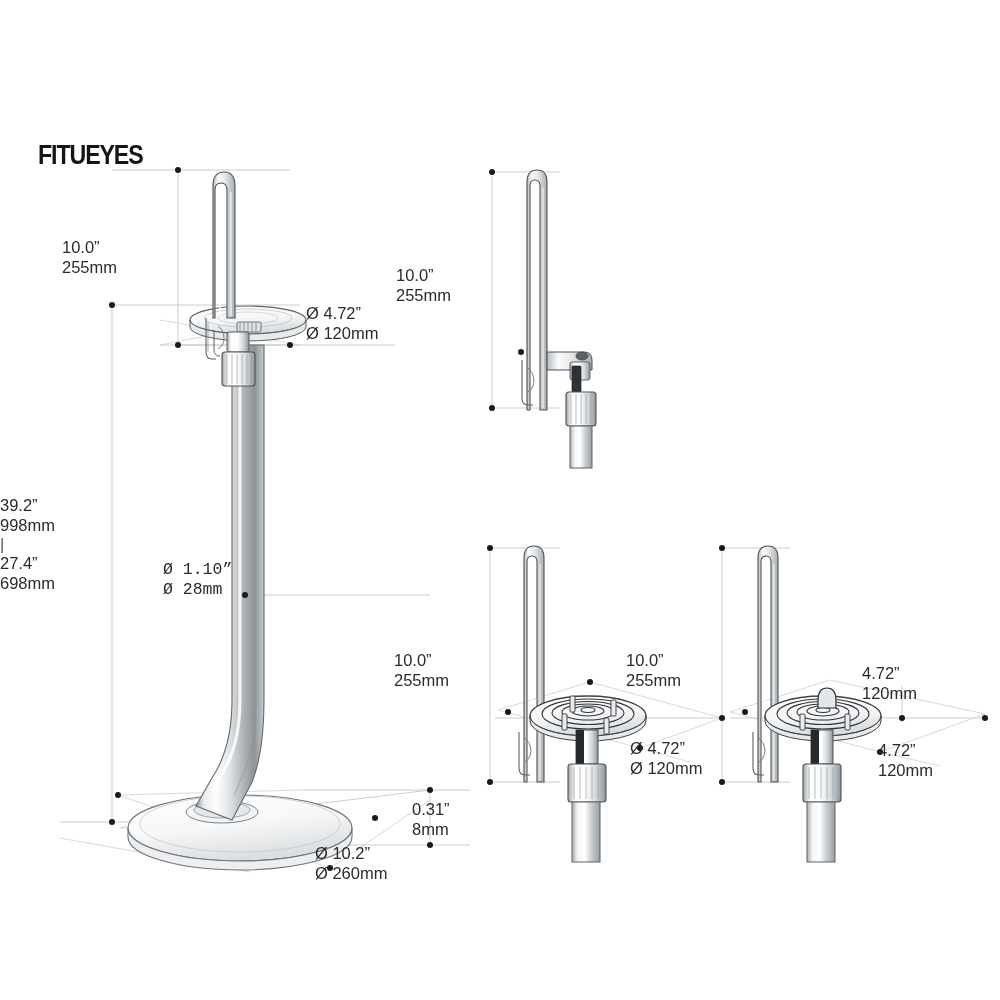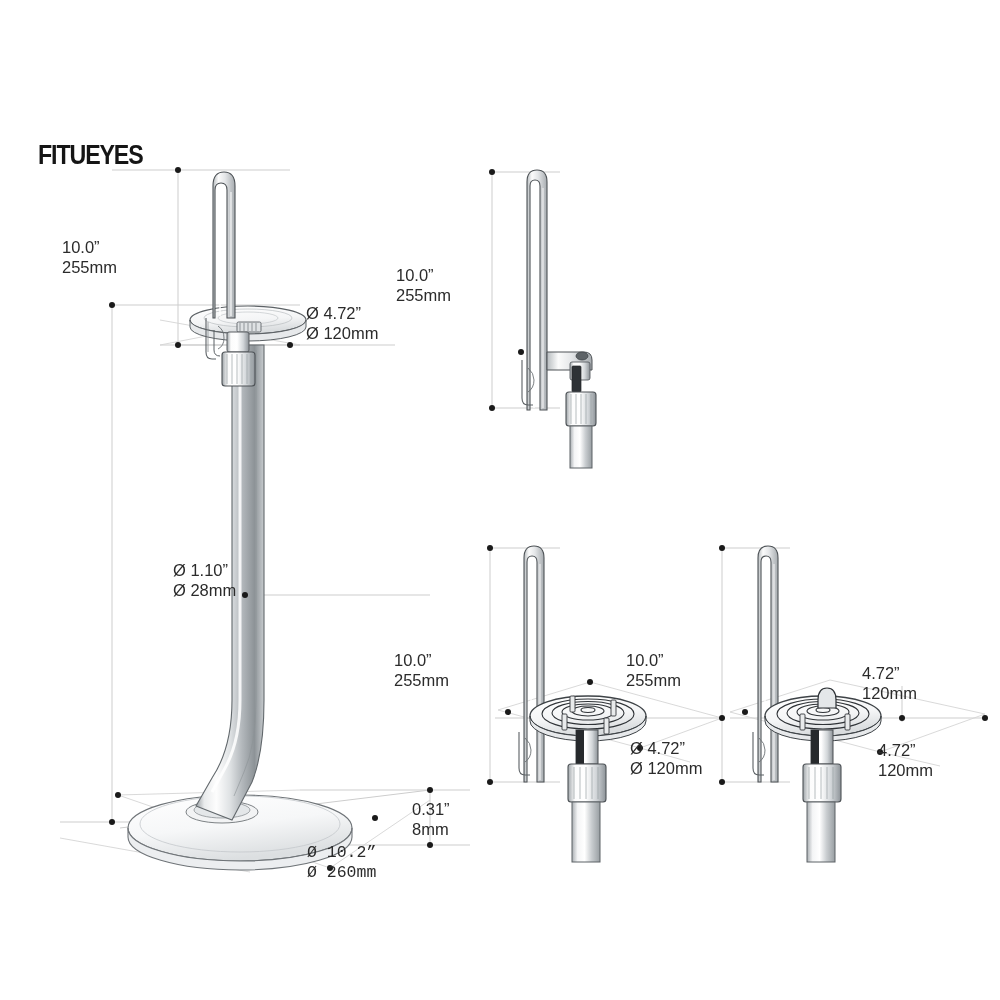--- a/index.html
+++ b/index.html
@@ -337,32 +337,39 @@
   <div class="dim right" style="left:62px; top:237px; width:110px;">
     <span class="l">10.0”</span>
     <span class="l">255mm</span>
   </div>
 
   <div class="dim" style="left:306px; top:303px;">
     <span class="l">Ø 4.72”</span>
     <span class="l">Ø 120mm</span>
   </div>
 
-
-  <div class="dim" style="left:173px; top:560px;">
+  <div class="dim right" style="left:0px; top:495px; width:102px;">
+    <span class="l">39.2”</span>
+    <span class="l">998mm</span>
+    <span class="sep">|</span>
+    <span class="l">27.4”</span>
+    <span class="l">698mm</span>
+  </div>
+
+  <div class="dim" style="left:163px; top:560px;font-family:Liberation Mono, monospace;">
     <span class="l">Ø 1.10”</span>
     <span class="l">Ø 28mm</span>
   </div>
 
   <div class="dim" style="left:412px; top:799px;">
     <span class="l">0.31”</span>
     <span class="l">8mm</span>
   </div>
 
-  <div class="dim" style="left:307px; top:843px;font-family:Liberation Mono, monospace;">
+  <div class="dim" style="left:315px; top:843px;">
     <span class="l">Ø 10.2”</span>
     <span class="l">Ø 260mm</span>
   </div>
 
   <div class="dim right" style="left:396px; top:265px; width:90px;">
     <span class="l">10.0”</span>
     <span class="l">255mm</span>
   </div>
 
   <div class="dim right" style="left:394px; top:650px; width:90px;">

